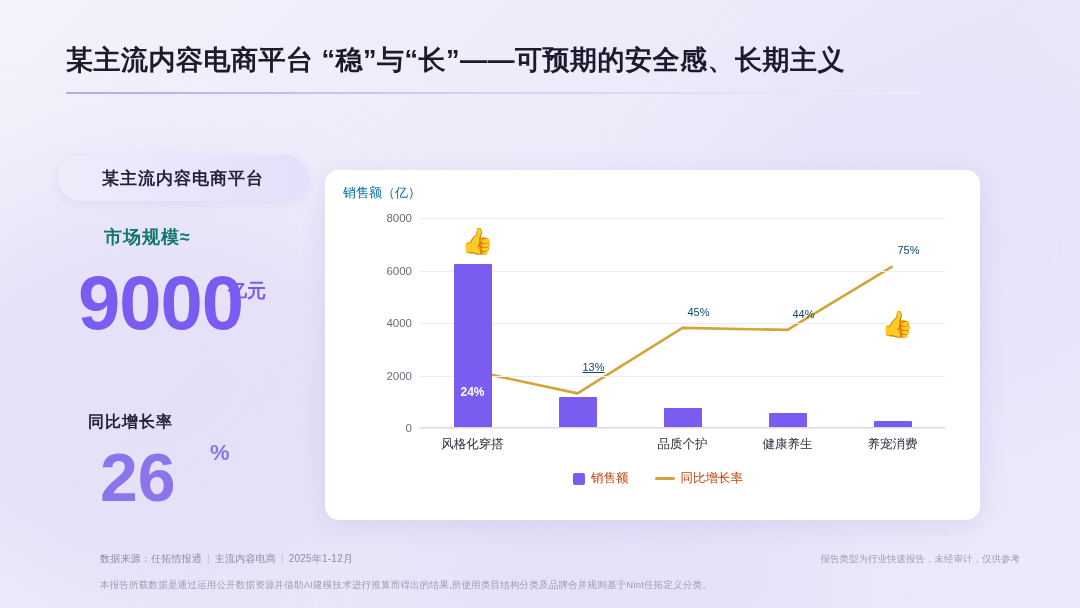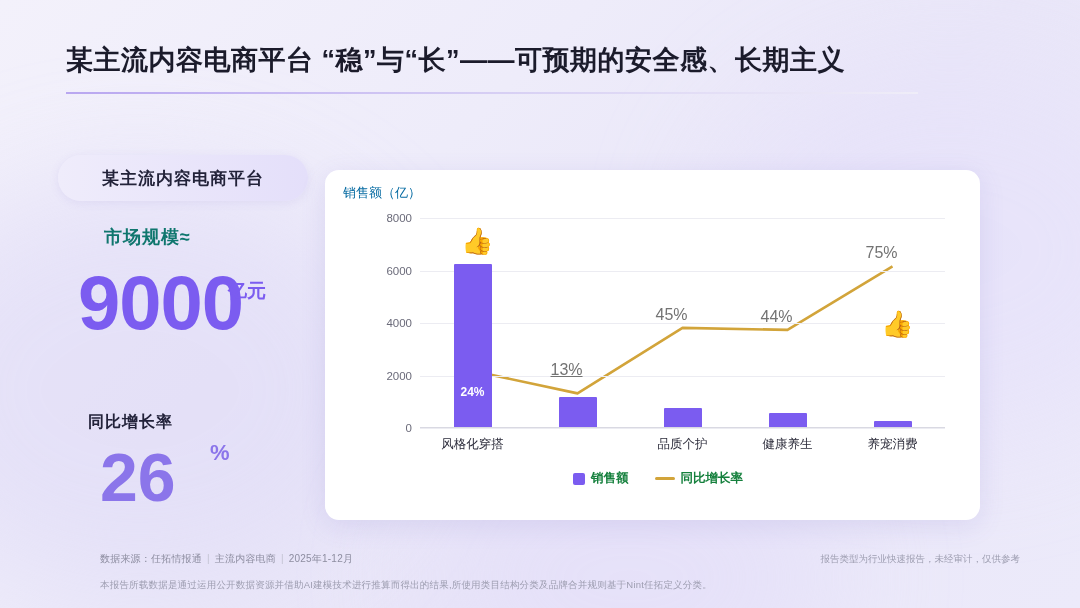--- a/index.html
+++ b/index.html
@@ -58,32 +58,32 @@
     position:absolute;right:calc(100% + 8px);font-size:11.5px;color:#6b6b7a;
     transform:translateY(-50%);white-space:nowrap;
   }
   .bar{
     position:absolute;bottom:0;width:38px;background:#7b5cf0;border-radius:1px;
   }
   .barlabel{
     position:absolute;font-size:12px;font-weight:bold;color:#fff;text-align:center;width:60px;
   }
   .linelabel{
-    position:absolute;font-size:16px;color:#737373;text-align:left;width:54px;
+    position:absolute;font-size:11px;color:#0c4a6e;text-align:right;width:54px;
   }
   .catlabel{
     position:absolute;top:218px;font-size:12.5px;color:#2b2b3a;text-align:center;width:110px;
   }
   .catsub{display:block;font-size:12.5px;color:#2b2b3a;margin-top:2px;}
 
   .thumb{position:absolute;font-size:26px;line-height:1;color:#f04ea8;}
 
   .legend{
     position:absolute;left:11px;right:0;top:300px;display:flex;justify-content:center;
-    align-items:center;gap:26px;font-size:12.5px;color:#15803d;font-weight:bold;
+    align-items:center;gap:26px;font-size:12.5px;color:#c2410c;
   }
   .legend-item{display:flex;align-items:center;gap:6px;}
   .swatch-bar{width:12px;height:12px;background:#7b5cf0;border-radius:2px;}
   .swatch-line{width:20px;height:3px;background:#d2a43a;border-radius:2px;}
 
   
   .footer{position:absolute;left:100px;bottom:42px;font-size:10px;color:#8d8da0;letter-spacing:.2px;}
   .footer2{position:absolute;left:100px;bottom:16px;font-size:9.5px;color:#9d9db0;letter-spacing:.2px;}
   .footer3{position:absolute;right:60px;bottom:42px;font-size:9.5px;color:#9d9db0;}
   .sep{color:#c3c3d2;margin:0 5px;}

